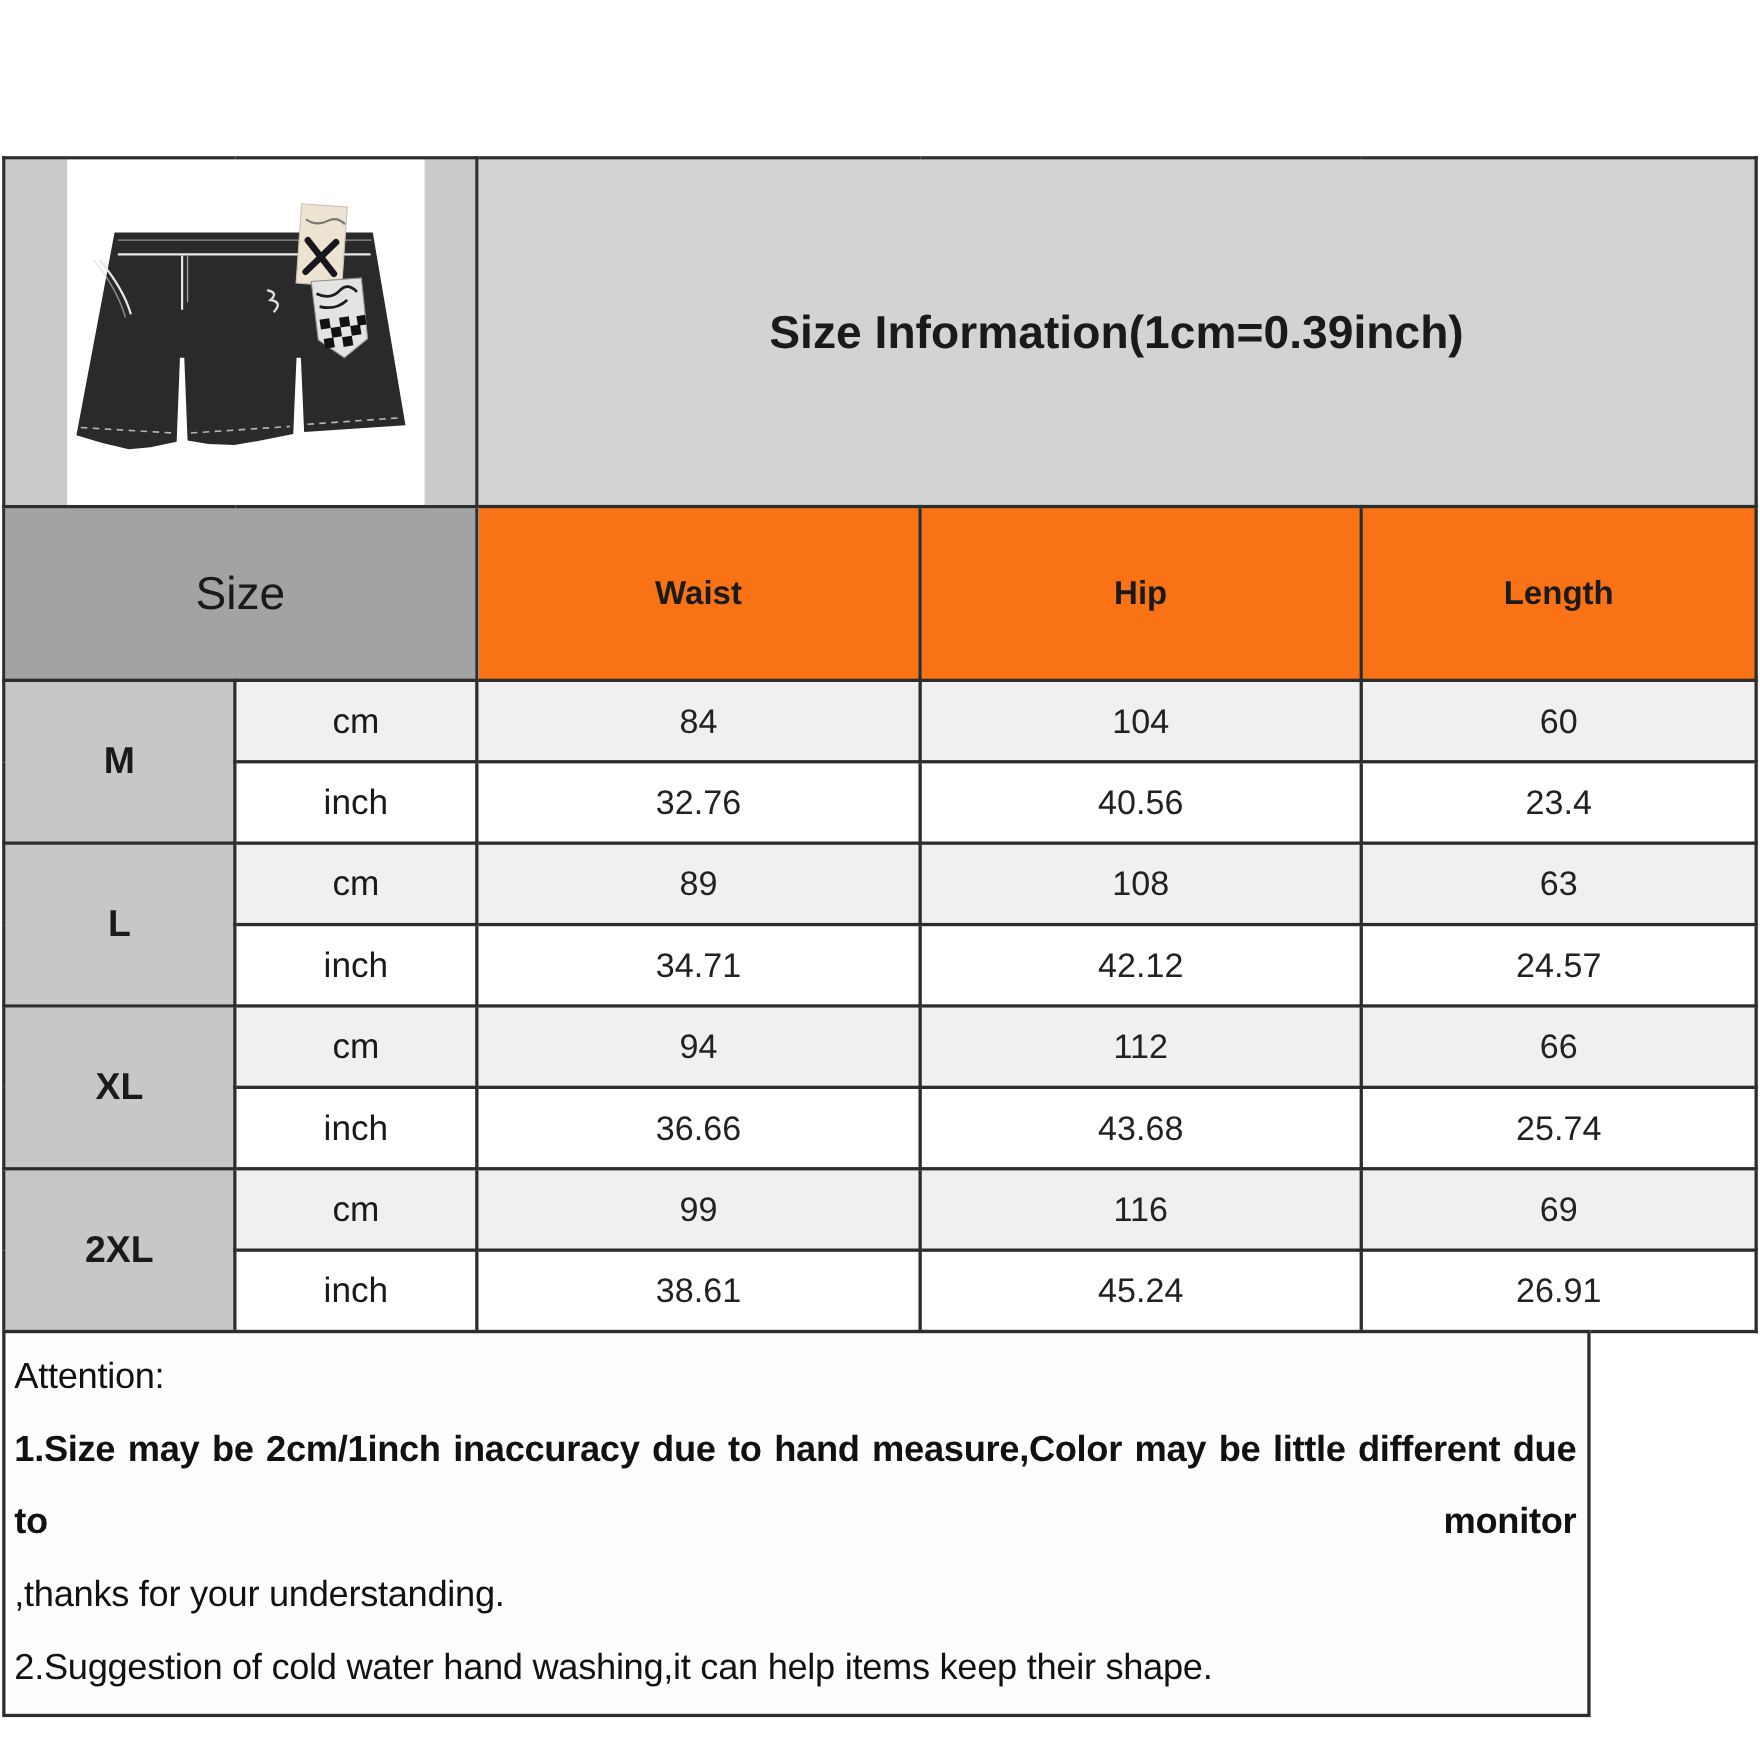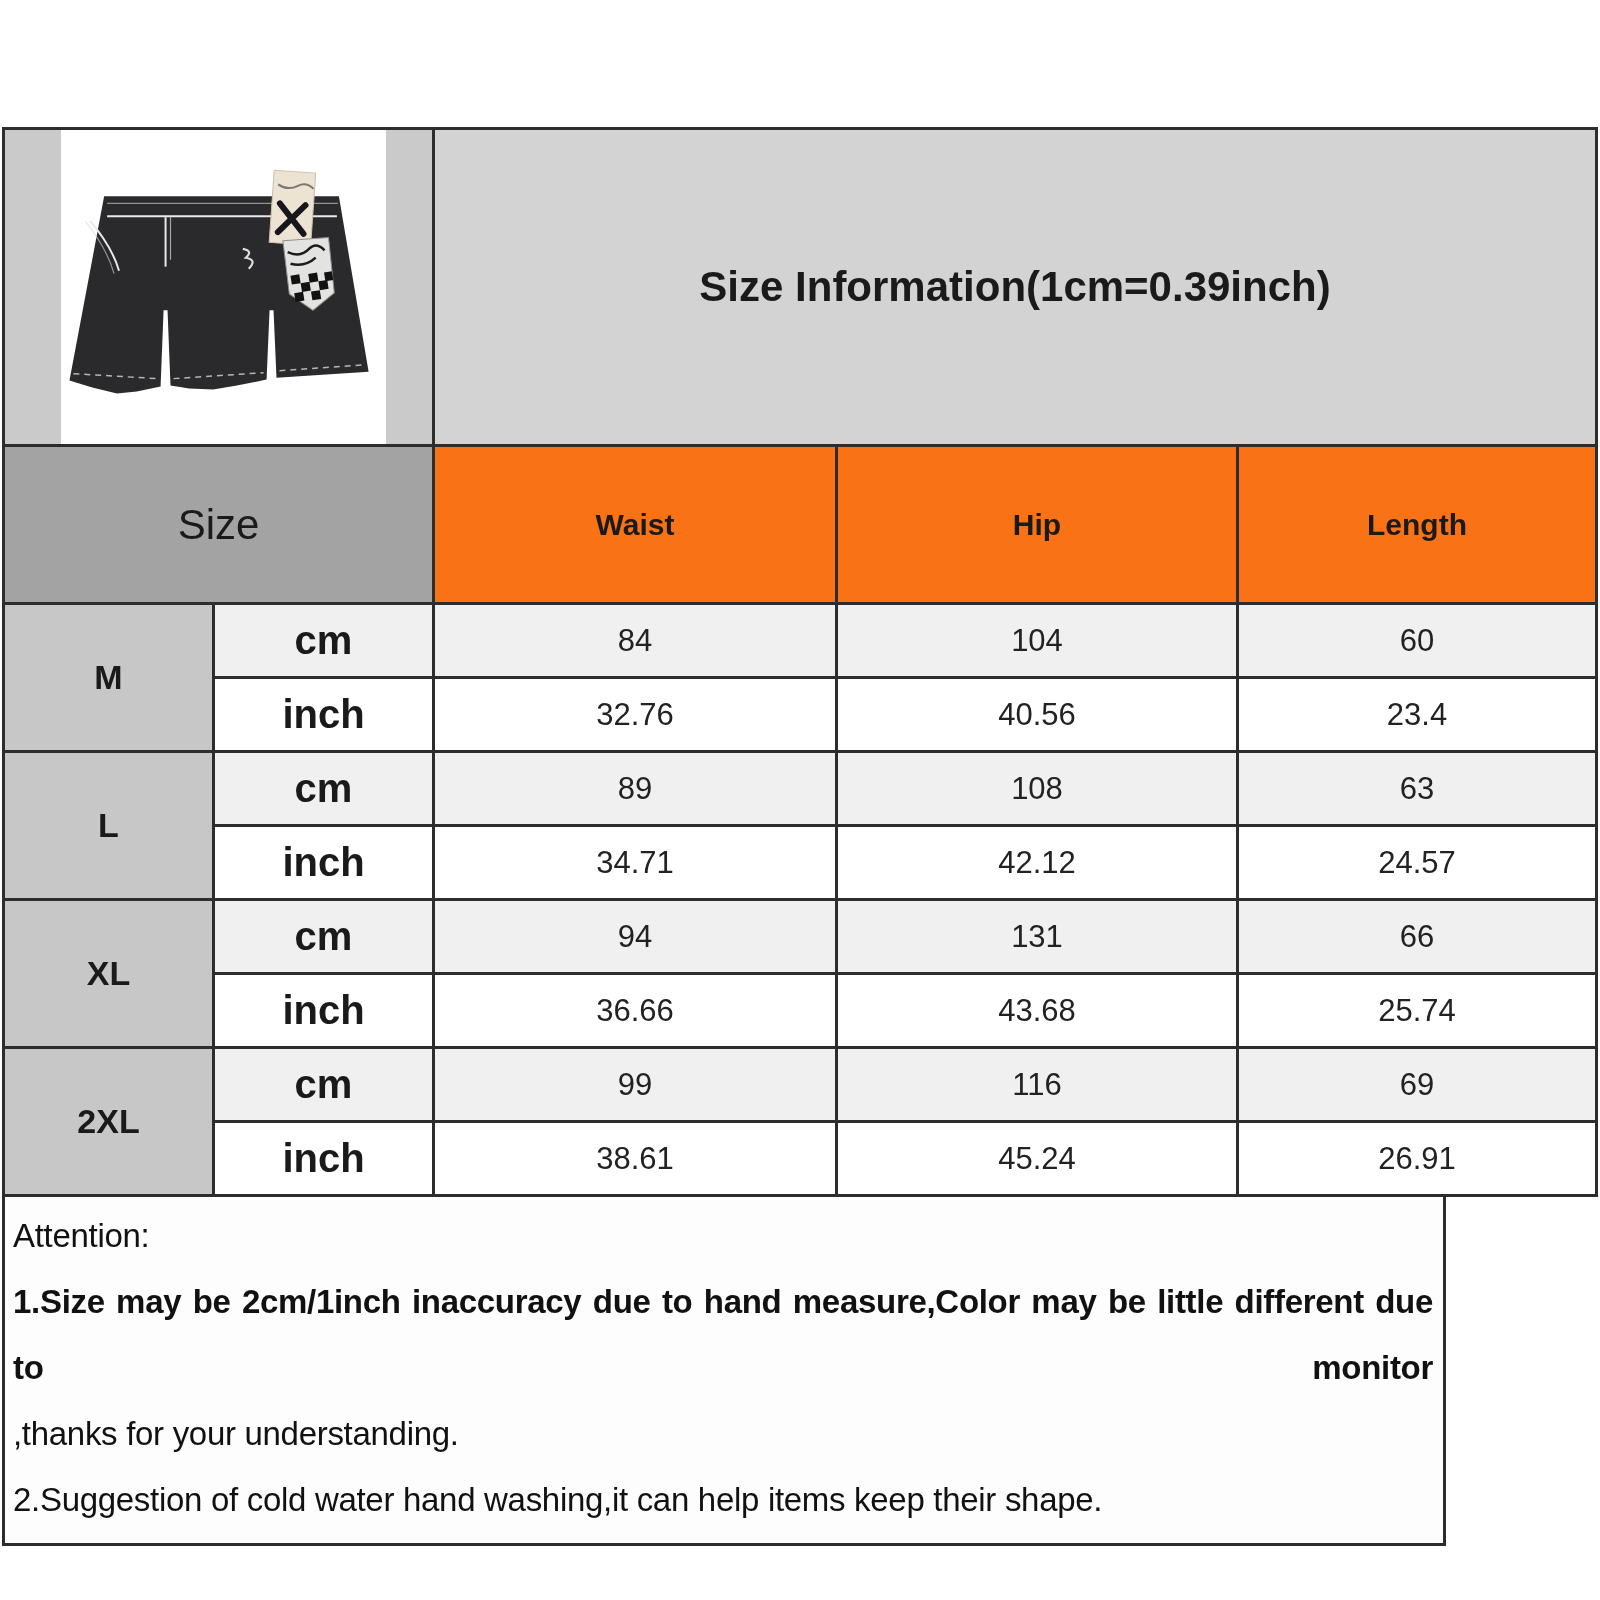--- a/index.html
+++ b/index.html
@@ -1,20 +1,20 @@
 <!DOCTYPE html>
 <html><head>
 <meta charset="utf-8">
 <style>
   html,body{margin:0;padding:0;background:#ffffff;}
   #canvas{
     position:relative;width:1600px;height:1600px;background:#ffffff;overflow:hidden;
     font-family:"Liberation Sans","DejaVu Sans",sans-serif;color:#1a1a1a;
   }
-  #chart-wrap{position:absolute;left:2px;top:127px;width:1593px;}
+  #chart-wrap{position:absolute;left:2px;top:142px;width:1593px;}
   table.size-chart{
     border-collapse:collapse;table-layout:fixed;width:1593px;
   }
   table.size-chart td{
     border:3px solid #2d2d2d;text-align:center;vertical-align:middle;
     overflow:hidden;padding:0;
   }
   
   col.c-sizelabel{width:210px;}
   col.c-unit{width:220px;}
@@ -34,21 +34,21 @@
   
   tr.header-row{height:158px;}
   td.size-head{background:#a3a3a3;font-weight:normal;font-size:42px;}
   td.col-head{background:#f97316;font-weight:bold;font-size:30px;}
   
   tr.cm-row{height:74px;}
   tr.inch-row{height:74px;}
   tr.cm-row td{background:#f0f0f0;}
   tr.inch-row td{background:#ffffff;}
   td.size-cell{background:#c7c7c7 !important;font-weight:bold;font-size:34px;}
-  td.unit-cell{font-weight:bold;font-size:40px;}
+  td.unit-cell{font-weight:normal;font-size:32px;}
   td.val-cell{font-size:31px;font-weight:normal;color:#222222;}
   
   #attention{
     box-sizing:border-box;width:1444px;margin-top:-3px;border:3px solid #2d2d2d;
     min-height:272px;background:#fdfdfd;padding:6px 10px 10px 8px;
     font-size:33px;line-height:66px;color:#111111;letter-spacing:-0.3px;
   }
   #attention .line{white-space:normal;}
   #attention .just{text-align:justify;text-align-last:justify;font-weight:bold;}
 </style>
@@ -140,21 +140,21 @@
           <td class="unit-cell">inch</td>
           <td class="val-cell">34.71</td>
           <td class="val-cell">42.12</td>
           <td class="val-cell">24.57</td>
         </tr>
 
         <tr class="cm-row">
           <td rowspan="2" class="size-cell">XL</td>
           <td class="unit-cell">cm</td>
           <td class="val-cell">94</td>
-          <td class="val-cell">131</td>
+          <td class="val-cell">112</td>
           <td class="val-cell">66</td>
         </tr>
         <tr class="inch-row">
           <td class="unit-cell">inch</td>
           <td class="val-cell">36.66</td>
           <td class="val-cell">43.68</td>
           <td class="val-cell">25.74</td>
         </tr>
 
         <tr class="cm-row">

